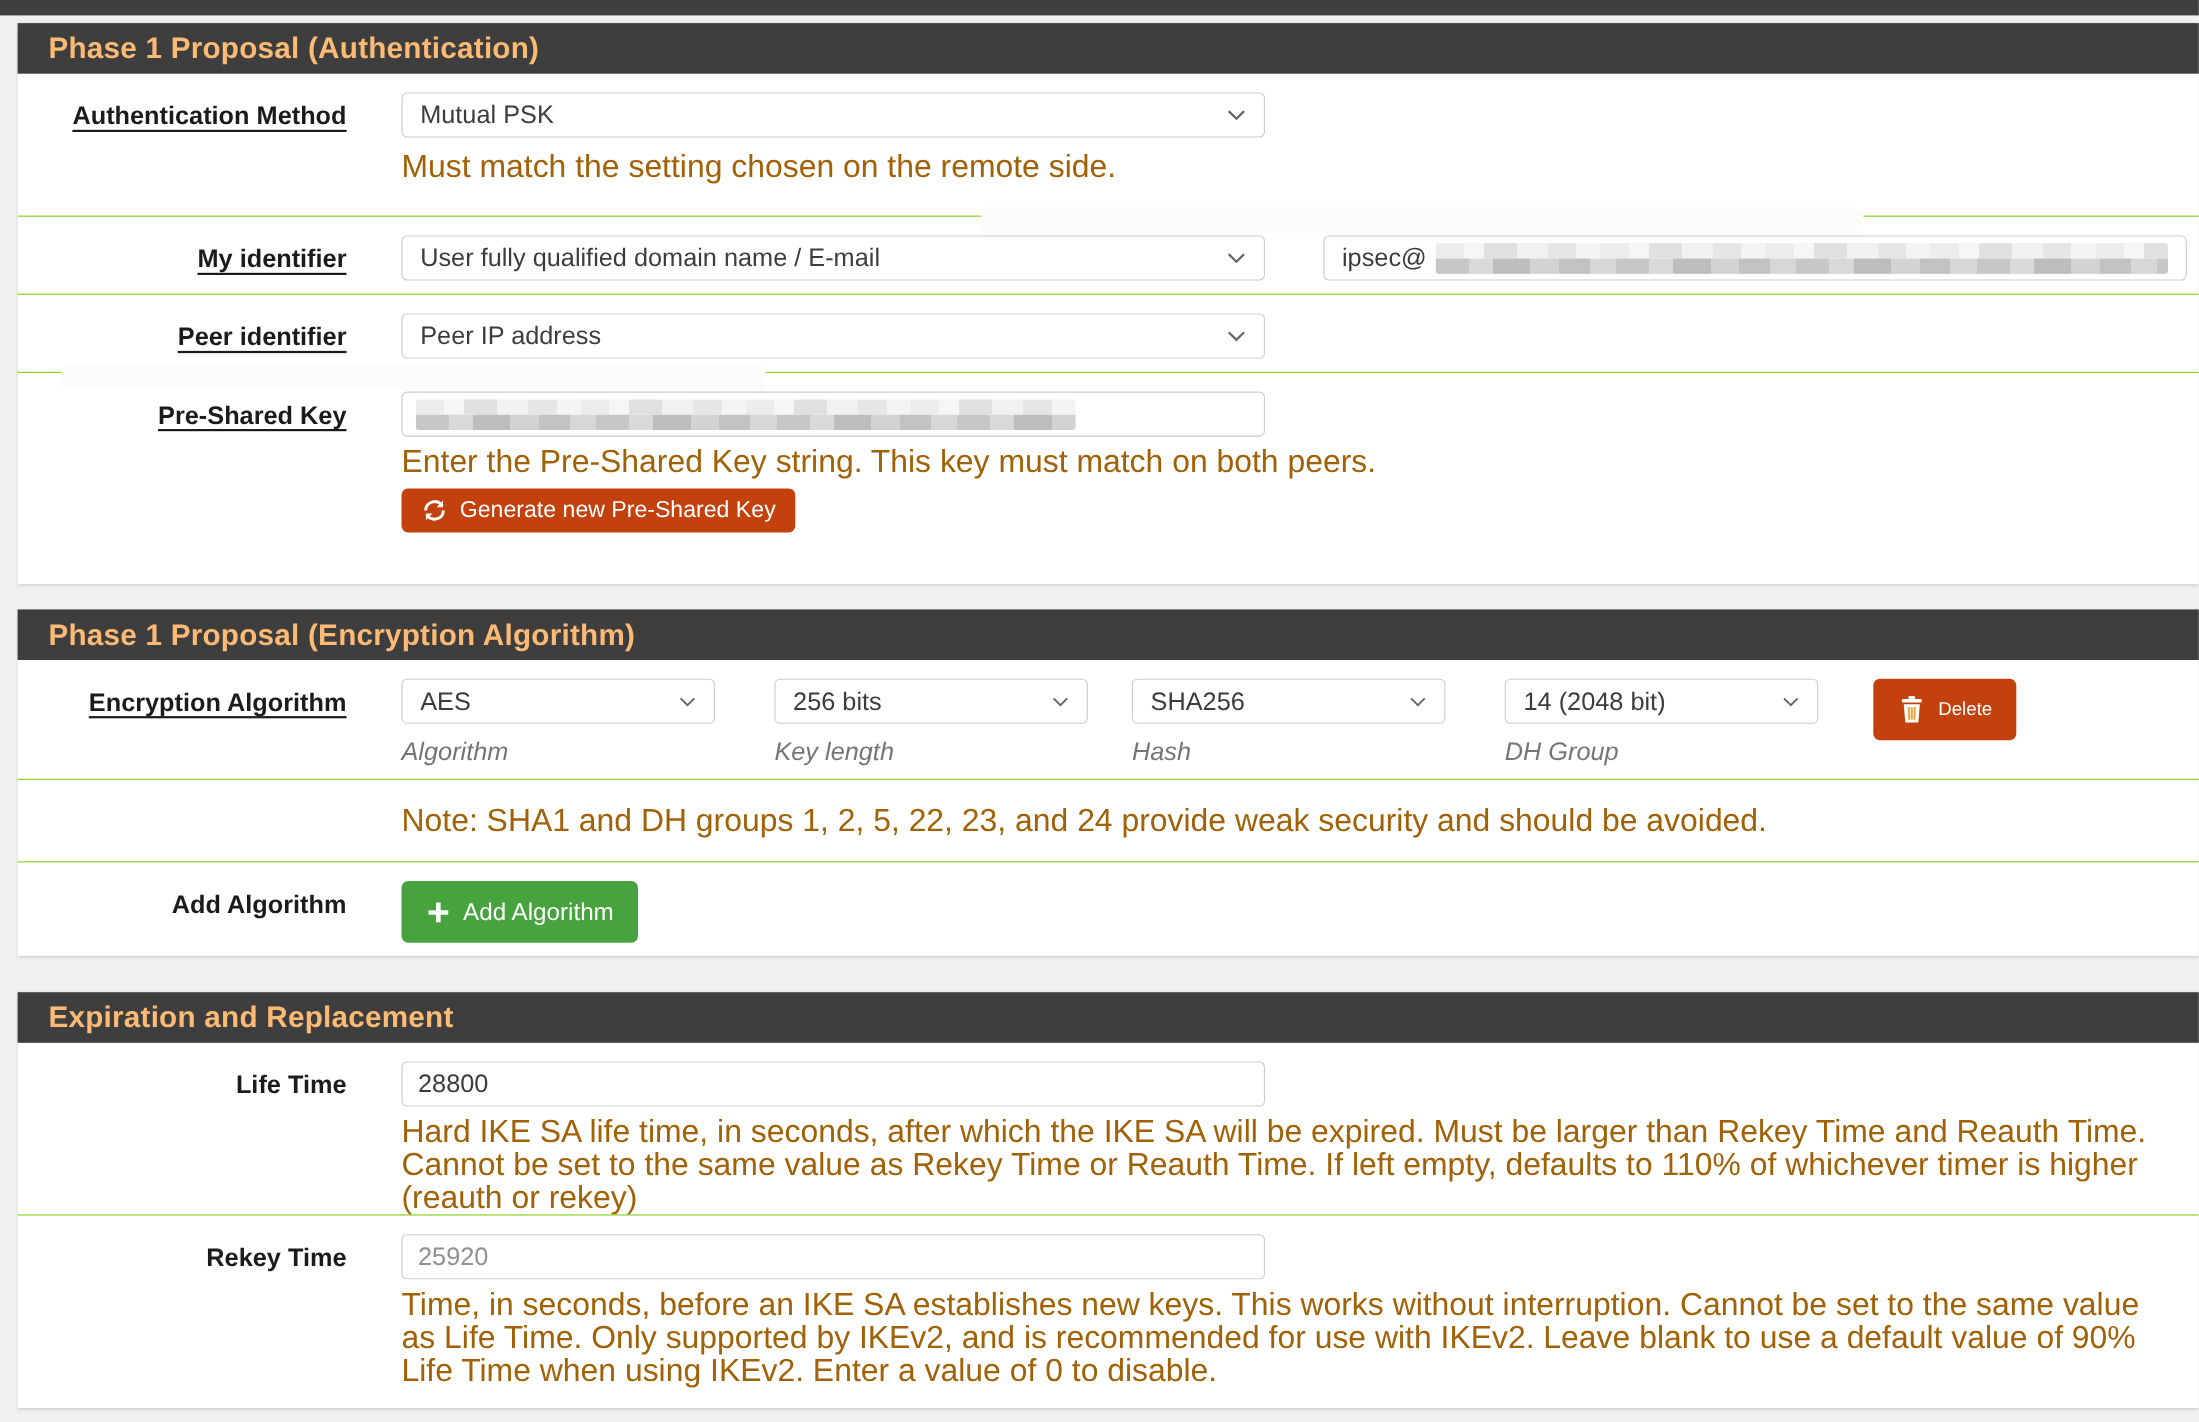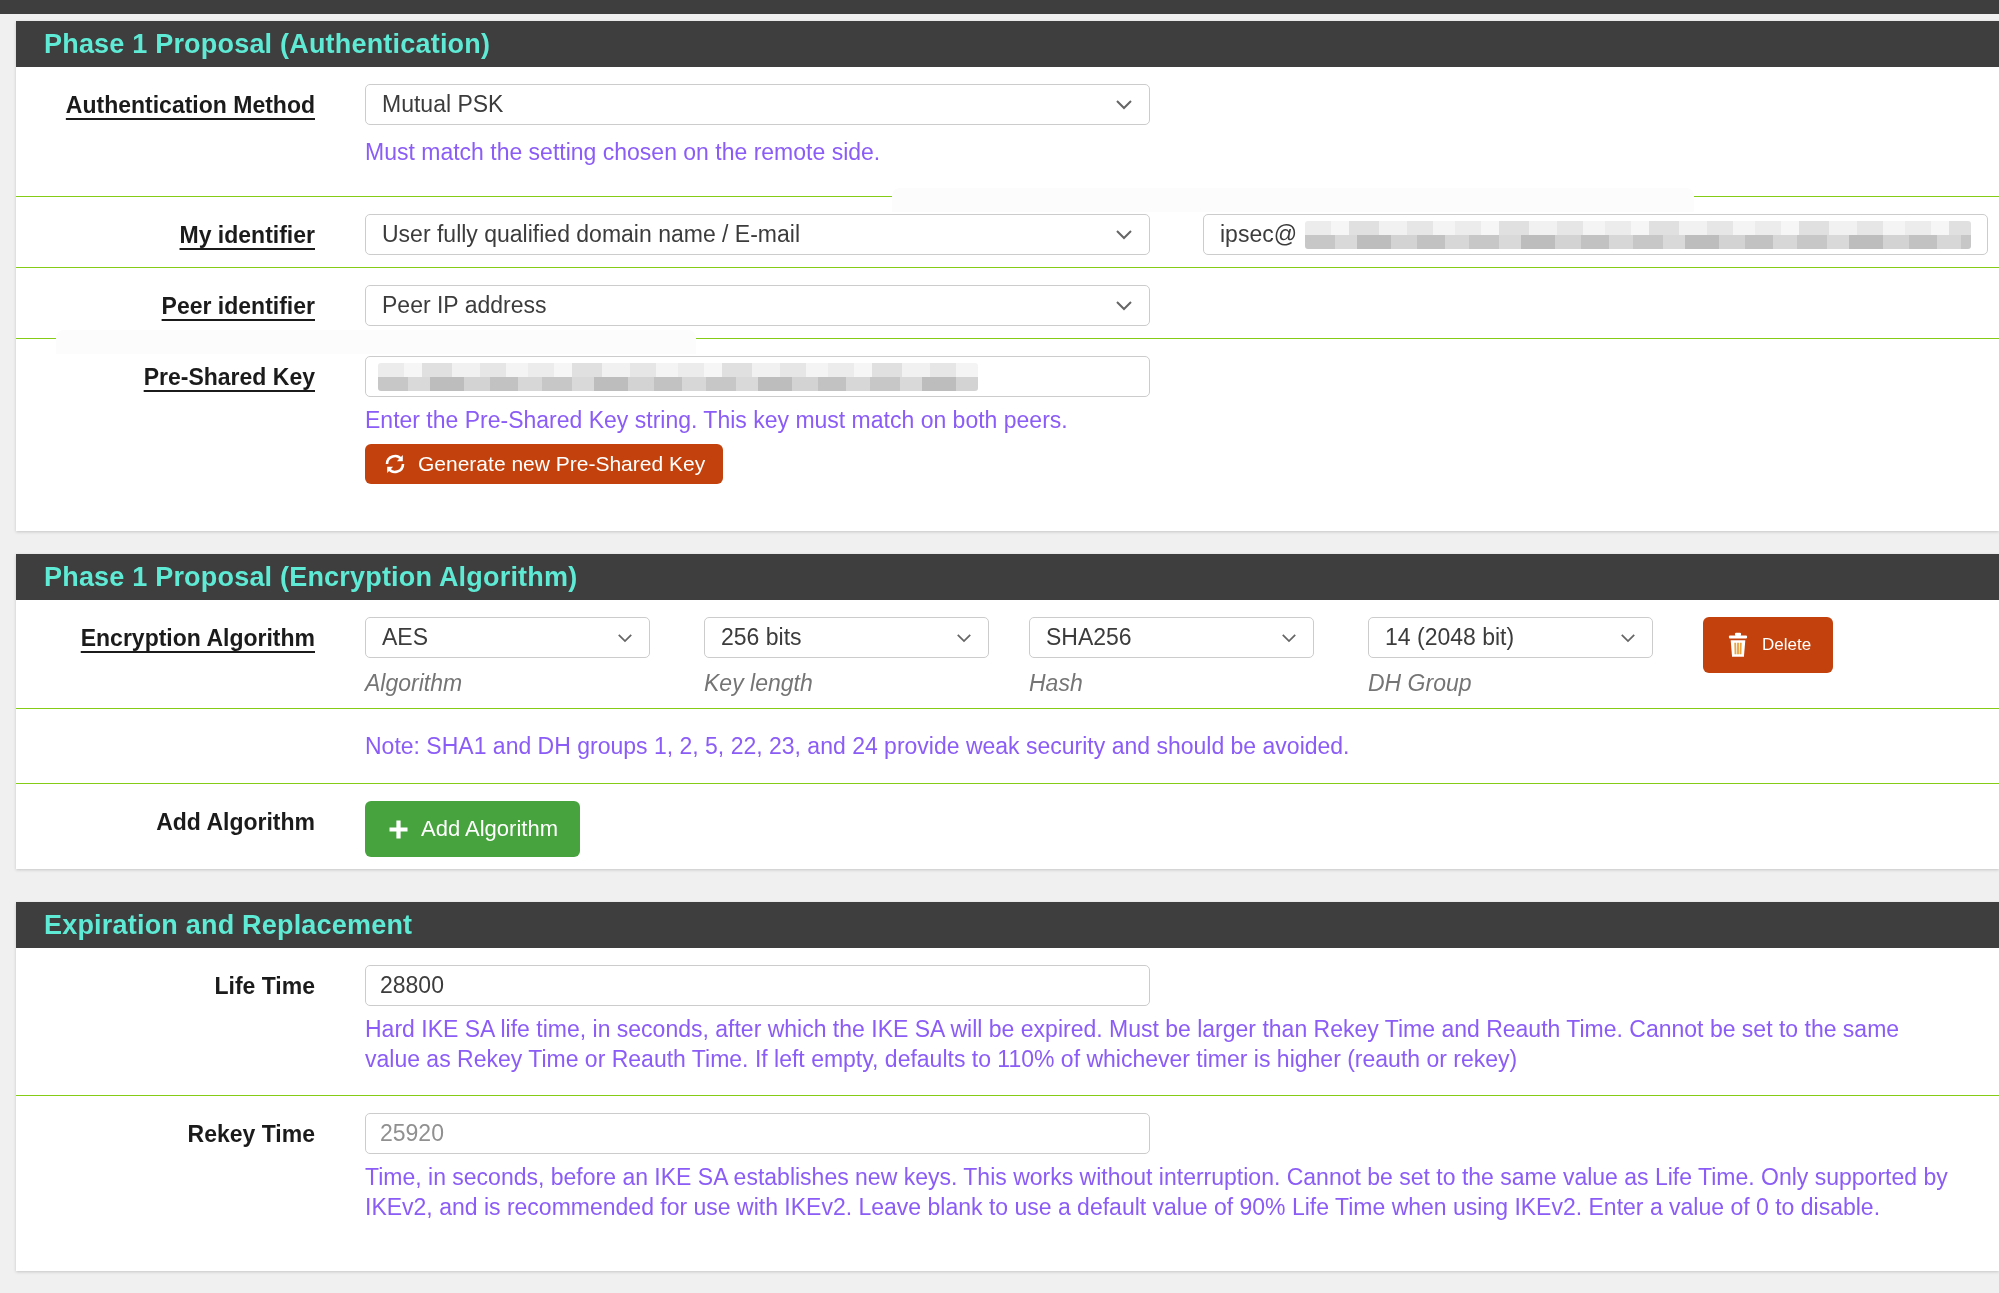--- a/index.html
+++ b/index.html
@@ -16,21 +16,21 @@
     background:#ffffff;
     box-shadow:0 1px 3px rgba(0,0,0,0.18);
   }
   .panel-1 { margin-top:7px; }
   .panel-2 { margin-top:23px; }
   .panel-3 { margin-top:33px; }
 
   .panel-heading {
     height:46px;
     background:#3e3e3e;
-    color:#5eead4;
+    color:#fdba74;
     font-size:27px;
     font-weight:bold;
     display:flex;
     align-items:center;
     padding:0 28px;
     letter-spacing:0.2px;
   }
 
   .form-row { display:flex; position:relative; }
   .form-row + .form-row { border-top:1px solid #84cc16; }
@@ -70,22 +70,22 @@
     color:#3c3c3c;
     height:41px;
     border:1px solid #cccccc;
     border-radius:5px;
     padding:0 14px;
     outline:none;
   }
   .text-input::placeholder { color:#909090; opacity:1; }
 
   .help {
-    font-size:23px;
-    color:#8b5cf6;
+    font-size:29px;
+    color:#a16207;
     line-height:30px;
     margin-top:12px;
     max-width:1590px;
   }
   .caption { font-size:23px; color:#757575; margin-top:12px;font-style:italic; }
 
   
   .mosaic { height:28px; display:flex; flex-direction:column; border-radius:3px; overflow:hidden; }
   .mosaic .m-top { flex:1;
     background:repeating-linear-gradient(90deg,#ececec 0 26px,#f6f6f6 26px 44px,#e0e0e0 44px 74px,#f1f1f1 74px 102px,#e6e6e6 102px 128px,#f4f4f4 128px 150px); }

